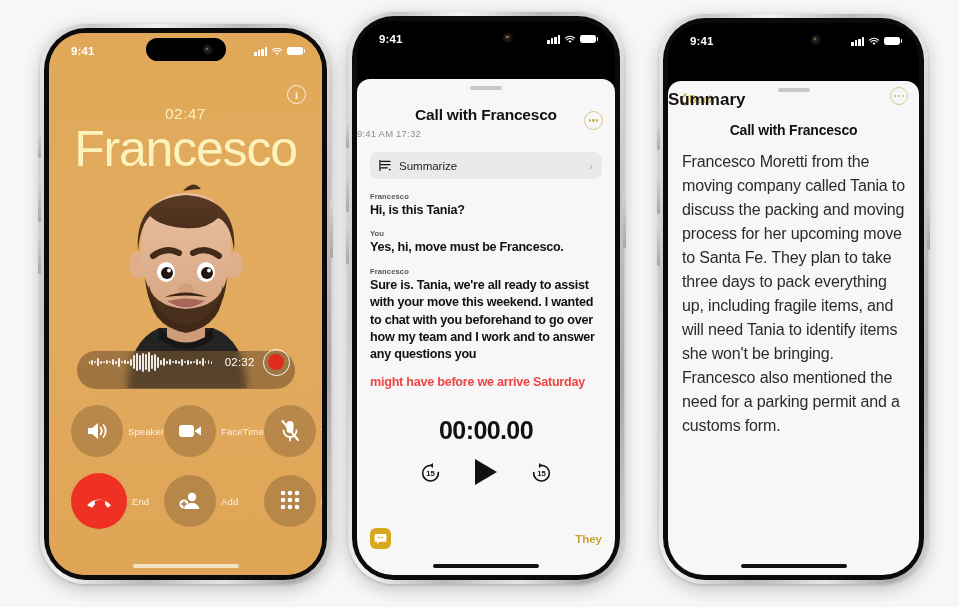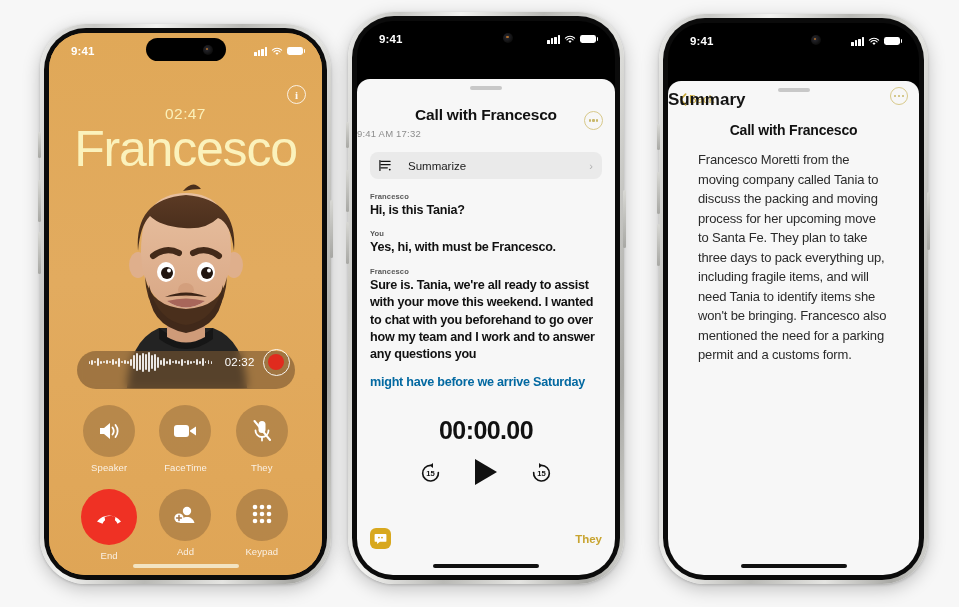--- a/index.html
+++ b/index.html
@@ -104,21 +104,21 @@
     display:flex; align-items:center; justify-content:center; flex:none;
   }
   .rec-btn span{ width:16px; height:16px; border-radius:50%; background:#e02b1e; display:block; }
 
   
   .call-grid{
     position:absolute; left:0; right:0; top:372px;
     display:grid; grid-template-columns:repeat(3,1fr); row-gap:16px;
     padding:0 22px; z-index:4;
   }
-  .cg-cell{ display:flex; flex-direction:column; align-items:center; gap:5px; }
+  .cg-cell{ display:flex; align-items:center; gap:5px; }
   .cg-btn{
     width:52px; height:52px; border-radius:50%;
     background:rgba(150,110,62,.55);
     display:flex; align-items:center; justify-content:center;
   }
   .cg-btn.end{ background:#ef3124; width:56px; height:56px; }
   .cg-lbl{ color:rgba(255,255,255,.84); font-size:9.5px; letter-spacing:.1px; }
 
   
   #phone2{ left:348px; top:12px; width:276px; height:572px; }
@@ -138,29 +138,29 @@
   .p2-title{ text-align:center; font-size:15.5px; font-weight:bold; color:#111; padding-top:27px; letter-spacing:-.2px; }
   .p2-sub{ text-align:left; font-size:9.5px; color:#8d8d8d; margin-top:4px; letter-spacing:.2px; }
   .p2-ellipsis{
     position:absolute; right:12px; top:32px; width:19px; height:19px; border-radius:50%;
     border:1.3px solid #d8c98a; display:flex; align-items:center; justify-content:center; gap:1.6px;
   }
   .p2-ellipsis i, .p3-ellipsis i{ width:2.1px; height:2.1px; border-radius:50%; background:#c9b86a; display:block; }
 
   .summ-row{
     margin:13px 13px 0; height:27px; background:#eaeaea; border-radius:8px;
-    display:flex; align-items:center; padding:0 9px; gap:16px;
+    display:flex; align-items:center; padding:0 9px; gap:7px;
   }
   .summ-lbl{ font-size:11.5px; color:#1b1b1b; flex:1; }
   .chev{ color:#b0b0b0; font-size:11px; }
 
   .tscript{ padding:13px 13px 0; }
   .t-spk{ font-size:7.6px; color:#585858; font-weight:bold; margin-bottom:1px; letter-spacing:.1px; }
   .t-txt{ font-size:12.6px; line-height:1.38; color:#111; font-weight:600; letter-spacing:-.25px; margin-bottom:10px; }
-  .t-txt.fade{ color:#0369a1; margin-bottom:0; }
+  .t-txt.fade{ color:#ef4444; margin-bottom:0; }
 
   .p2-clock{ position:absolute; left:0; right:0; top:337px; text-align:center;
     font-size:25px; font-weight:bold; color:#111; letter-spacing:-.6px; }
   .p2-ctrls{ position:absolute; left:0; right:0; top:380px; display:flex;
     align-items:center; justify-content:center; gap:33px; }
   .skip{ width:23px; height:23px; position:relative; }
   .playbtn{ width:0;height:0;border-left:22px solid #111;border-top:13px solid transparent;border-bottom:13px solid transparent; }
   .p2-foot{ position:absolute; left:13px; right:13px; bottom:26px; display:flex; align-items:center; justify-content:space-between; }
   .quote-ic{ width:21px; height:21px; border-radius:6px; background:#d8a81e; display:flex; align-items:center; justify-content:center; }
   .done-lbl{ font-size:11.5px; color:#c8a430; font-weight:600; }
@@ -171,21 +171,21 @@
   .p3 .statusbar{ color:#fff; }
   .p3 .bars i{ background:#fff; } .p3 .batt{ background:#fff; } .p3 .batt:after{ background:#fff; }
   .p3-sheet{ position:absolute; left:0; right:0; top:58px; bottom:0; background:#f7f7f7; border-radius:13px 13px 0 0; }
   .p3-sheet:before{ content:""; position:absolute; top:-7px; left:6px; right:6px; height:14px; background:#dcdcdc; border-radius:11px 11px 0 0; z-index:-1; }
   .p3-nav{ position:relative; height:28px; display:flex; align-items:center; padding:8px 11px 0; }
   .p3-back{ display:flex; align-items:center; gap:2px; color:#c9a93a; font-size:11.5px; }
   .p3-navtitle{ position:absolute; left:0; right:0; top:9px; text-align:left; font-size:17px; font-weight:bold; color:#141414; }
   .p3-ellipsis{ position:absolute; right:11px; top:6px; width:18px; height:18px; border-radius:50%;
     border:1.3px solid #d8c98a; display:flex; align-items:center; justify-content:center; gap:1.6px; }
   .p3-h1{ text-align:center; font-size:14px; font-weight:bold; color:#111; margin-top:13px; letter-spacing:-.2px; }
-  .p3-body{ padding:12px 30px 0; font-size:13px; line-height:1.5; color:#2b2b2b; letter-spacing:-.15px; }
+  .p3-body{ padding:12px 14px 0; font-size:16px; line-height:1.5; color:#2b2b2b; letter-spacing:-.15px; }
 </style>
 </head>
 <body>
 
 <div class="stage">
 
   <div class="phone p1" id="phone1">
     <div class="frame-outer"></div>
     <div class="side-btn" style="left:-2px;top:108px;width:3px;height:26px"></div>
     <div class="side-btn" style="left:-2px;top:156px;width:3px;height:42px"></div>
@@ -452,21 +452,21 @@
           <div class="chev">›</div>
         </div>
 
         <div class="tscript">
           <div>
             <div class="t-spk">Francesco</div>
             <div class="t-txt">Hi, is this Tania?</div>
           </div>
           <div>
             <div class="t-spk">You</div>
-            <div class="t-txt">Yes, hi, with must be Francesco.</div>
+            <div class="t-txt">Yes, hi, move must be Francesco.</div>
           </div>
           <div>
             <div class="t-spk">Francesco</div>
             <div class="t-txt">Sure is. Tania, we're all ready to assist with your move this weekend. I wanted to chat with you beforehand to go over how my team and I work and to answer any questions you</div>
             <div class="t-txt fade">might have before we arrive Saturday</div>
           </div>
         </div>
 
         <div class="p2-clock">00:00.00</div>
 

